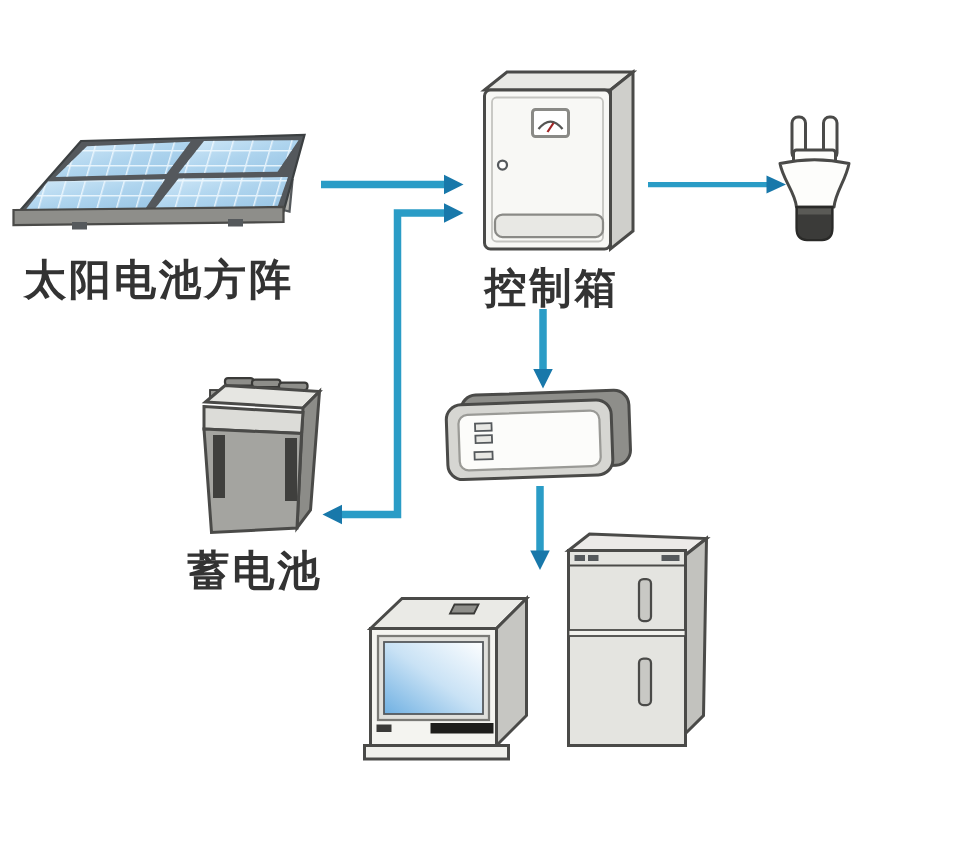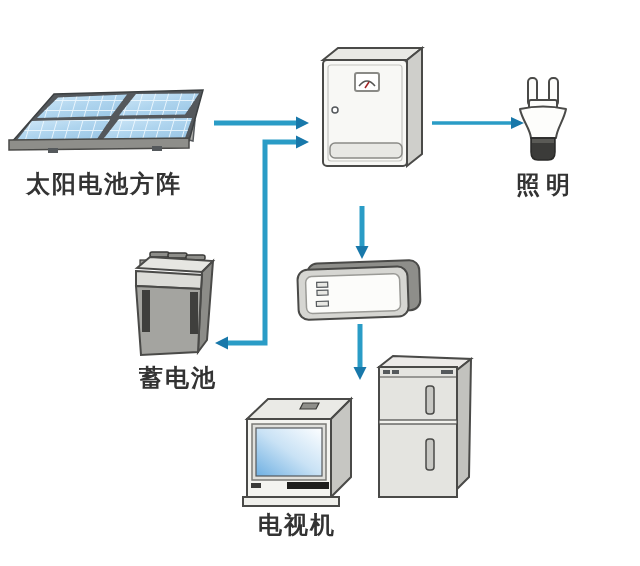--- a/index.html
+++ b/index.html
@@ -2,22 +2,22 @@
 <html><head>
 <meta charset="utf-8">
 <style>
   html,body{margin:0;padding:0;background:#fff;}
   .stage{
     position:relative;width:640px;height:566px;background:#ffffff;overflow:hidden;
     font-family:"Liberation Sans","DejaVu Sans",sans-serif;
   }
   .stage svg{position:absolute;left:0;top:0;}
   .node-label{
-    position:absolute;text-align:center;color:#333333;
-    font-weight:700;font-size:24px;letter-spacing:2px;white-space:nowrap;
+    position:absolute;text-align:right;color:#333333;
+    font-weight:700;font-size:28px;letter-spacing:2px;white-space:nowrap;
   }
 </style>
 </head>
 <body>
 
 <div class="stage">
 
   <svg width="640" height="566" viewBox="0 0 640 566">
     <defs>
       <linearGradient id="pvgrad" x1="0" y1="0" x2="1" y2="1">
@@ -164,16 +164,15 @@
       <rect x="383" y="370" width="7" height="4" fill="#55595c"></rect>
       <rect x="392" y="370" width="7" height="4" fill="#55595c"></rect>
       <rect x="441" y="370" width="12" height="4" fill="#55595c"></rect>
       <rect x="379" y="420" width="78" height="4" fill="#f2f2ee" stroke="#4a4a48" stroke-width="1.2"></rect>
       <rect x="426" y="386" width="8" height="28" rx="3" fill="#c8c8c4" stroke="#4a4a48" stroke-width="1.5"></rect>
       <rect x="426" y="439" width="8" height="31" rx="3" fill="#c8c8c4" stroke="#4a4a48" stroke-width="1.5"></rect>
     </g>
   </svg>
 
   <div class="node-label" style="left:16px;top:168px;width:176px;">太阳电池方阵</div>
-  <div class="node-label" style="left:496px;top:169px;width:100px;letter-spacing:6px;">照明</div>
-  <div class="node-label" style="left:128px;top:362px;width:100px;">蓄电池</div>
-  <div class="node-label" style="left:247px;top:509px;width:100px;">电视机</div>
+  <div class="node-label" style="left:313px;top:173px;width:100px;">控制箱</div>
+  <div class="node-label" style="left:115px;top:362px;width:100px;">蓄电池</div>
 </div>
 
 </body></html>

